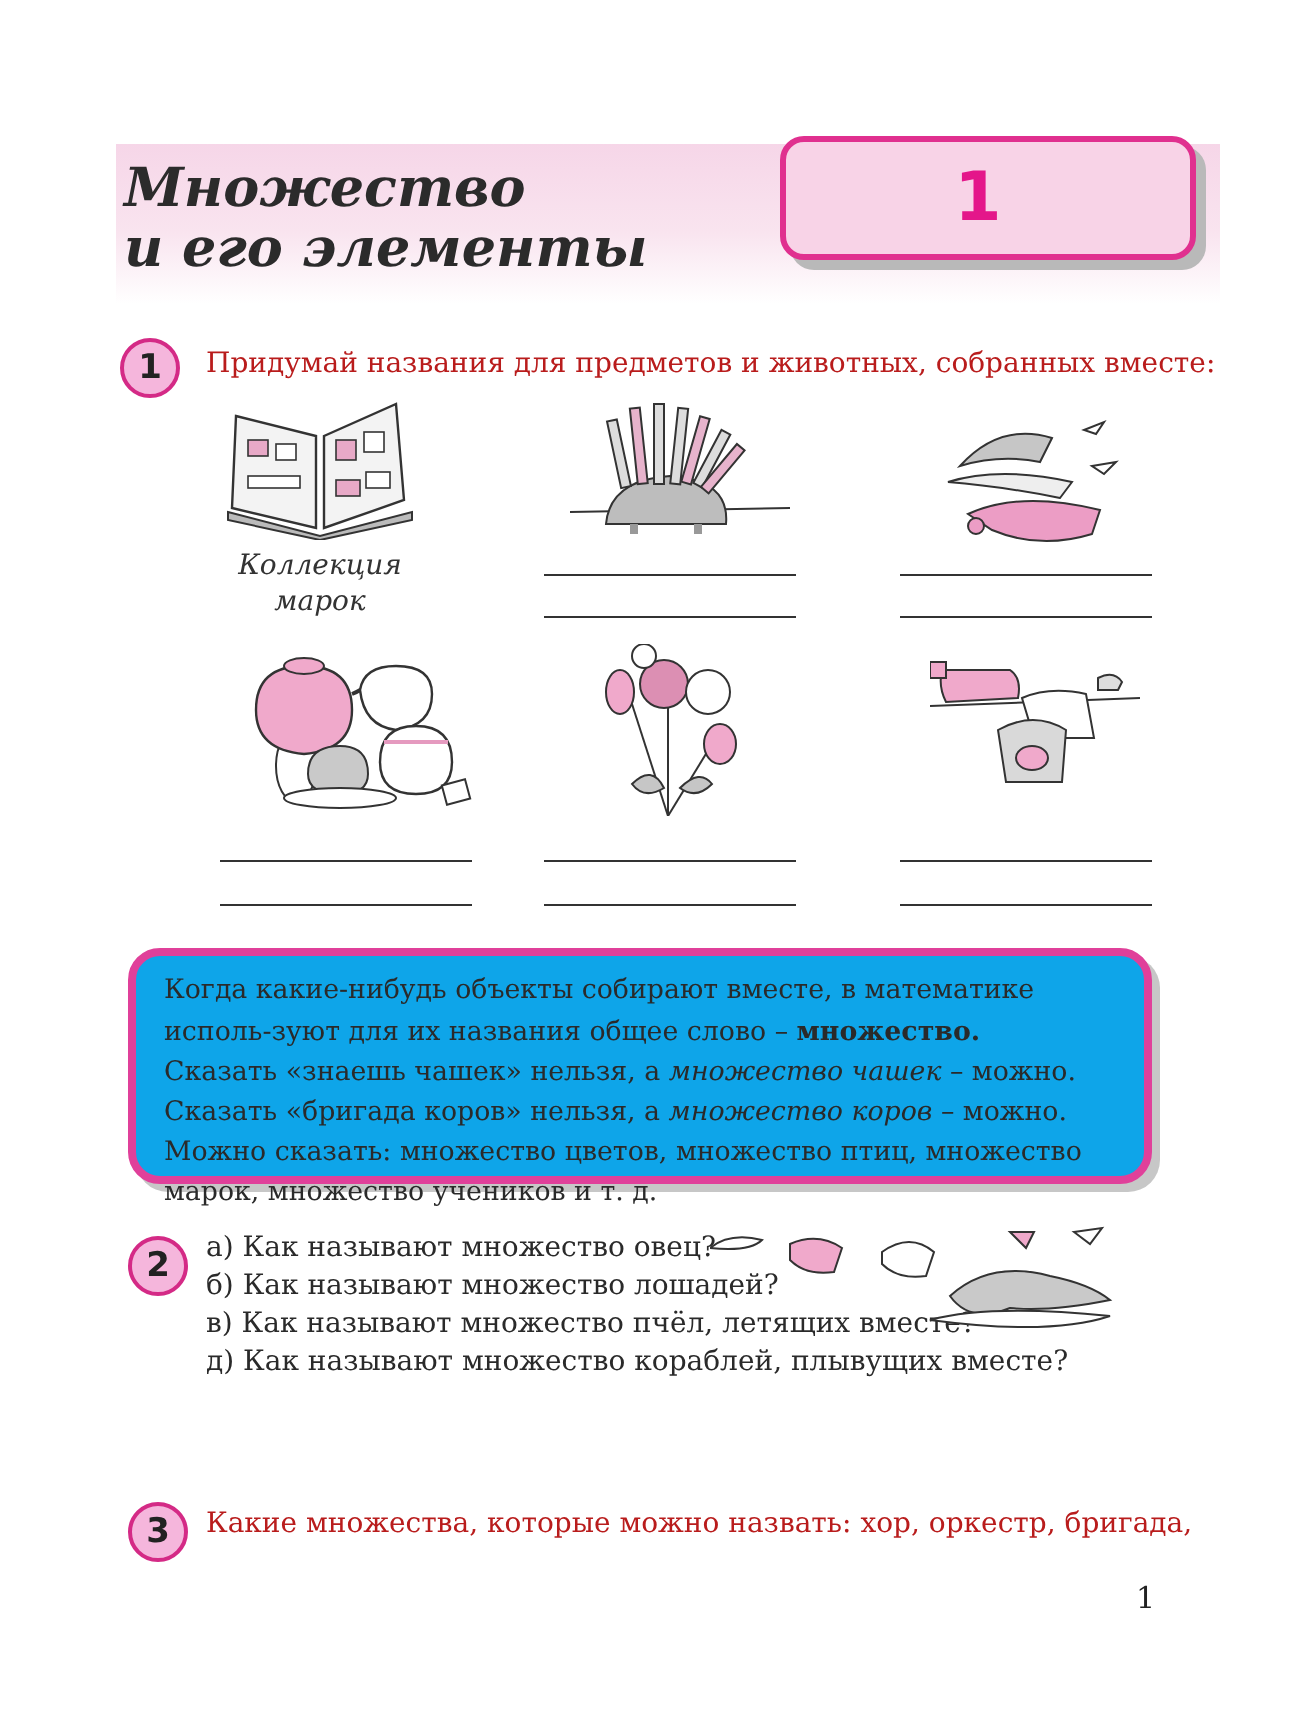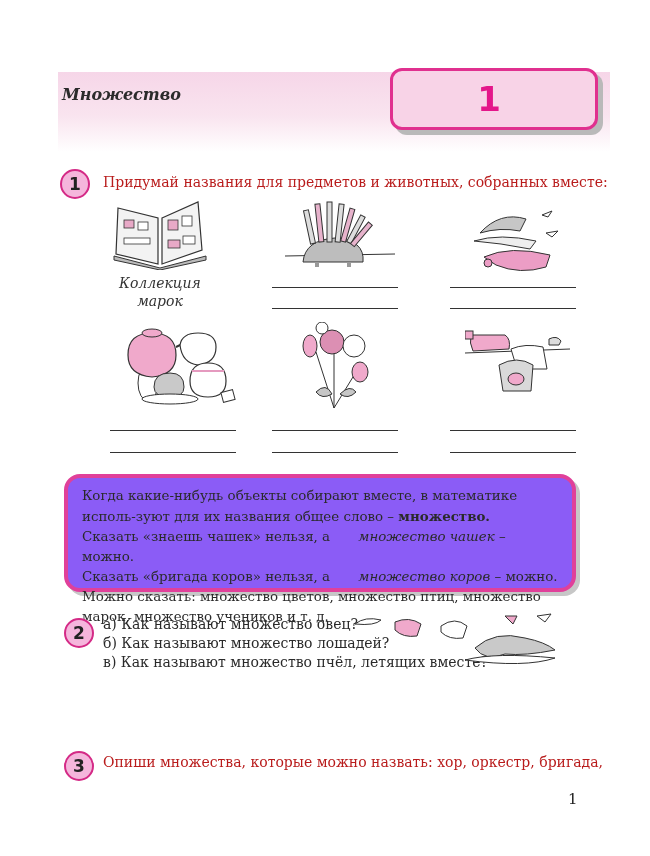--- a/index.html
+++ b/index.html
@@ -10,21 +10,21 @@
   .header-band {
     position: absolute; left: 58px; top: 72px; width: 552px; height: 80px;
     background: linear-gradient(to bottom, #f6d6e8 0%, #f9e4ef 55%, #ffffff 100%);
   }
   .header-band::after {
     content: ""; position: absolute; right: 0; top: 0; width: 140px; height: 100%;
     background: linear-gradient(to right, rgba(255,255,255,0), rgba(255,255,255,0.0));
   }
   .title {
     position: absolute; left: 62px; top: 80px; font-family: "DejaVu Serif", serif;
-    font-style: italic; font-weight: bold; font-size: 16px; line-height: 30px; color: #2b2b2b;
+    font-style: italic; font-weight: bold; font-size: 27px; line-height: 30px; color: #2b2b2b;
   }
   .lesson-box {
     position: absolute; left: 390px; top: 68px; width: 202px; height: 56px;
     border: 3px solid #e0308f; border-radius: 12px; background: #f8d3e7;
     box-shadow: 5px 5px 0 #b9b9b9;
     display: flex; align-items: center; justify-content: center;
     font-family: "DejaVu Sans", sans-serif; font-size: 34px; color: #e4168a;
   }
   .lesson-box .num { font-weight: bold; margin-right: 10px; }
   .badge {
@@ -34,38 +34,39 @@
     font-family: "DejaVu Sans", sans-serif; font-weight: bold; font-size: 17px; color: #222;
   }
   .task-text { position: absolute; font-size: 14px; line-height: 20px; color: #b91c1c; }
   .pic { position: absolute; }
   .line { position: absolute; height: 0; border-top: 1.5px solid #333; }
   .caption {
     position: absolute; font-style: italic; font-size: 14px; line-height: 18px; text-align: center; color: #333;
   }
   .rule-box {
     position: absolute; left: 64px; top: 474px; width: 512px; height: 118px;
-    border: 4px solid #e0409a; border-radius: 16px; background: #8b5cf6;
+    border: 4px solid #e0409a; border-radius: 16px; background: #0ea5e9;
     box-shadow: 4px 4px 0 #c7c7c7;
     padding: 8px 14px; box-sizing: border-box;
     font-size: 13.4px; line-height: 20px; color: #2a2a2a;
   }
   .rule-box p { margin: 0; }
   .rule-box .b { font-weight: bold; }
-  .rule-box .i { font-style: italic; margin-left: 24px; }
+  .rule-box .i { font-style: italic; }
   .q-list { position: absolute; left: 103px; top: 615px; font-size: 14px; line-height: 19px; color: #2a2a2a; }
   .q-list div { white-space: nowrap; }
   .page-num { position: absolute; left: 568px; top: 790px; font-size: 15px; color: #222; }
 </style>
 </head>
 <body>
 
 <div class="header-band"></div>
 <div class="title">
   <div>Множество</div>
+  <div>и его элементы</div>
 </div>
 <div class="lesson-box">
   <span class="num">1</span>
 </div>
 
 <div class="badge" style="left:60px; top:169px;">1</div>
 <div class="task-text" style="left:103px; top:172px;">Придумай названия для предметов и животных, собранных вместе:</div>
 
 <svg class="pic" style="left:110px; top:198px;" width="100" height="72" viewBox="0 0 100 72">
   <polygon points="4,58 50,70 96,58 96,62 50,72 4,62" fill="#bbb" stroke="#333" stroke-width="1"></polygon>
@@ -165,31 +166,32 @@
   <p><span>Сказать «знаешь чашек» нельзя, а </span><span class="i">множество чашек</span><span> – можно.</span></p>
   <p><span>Сказать «бригада коров» нельзя, а </span><span class="i">множество коров</span><span> – можно.</span></p>
   <p>Можно сказать: множество цветов, множество птиц, множество марок, множество учеников  и т. д.</p>
 </div>
 
 <div class="badge" style="left:64px; top:618px;">2</div>
 <div class="q-list">
   <div>а) Как называют множество овец?</div>
   <div>б) Как называют множество лошадей?</div>
   <div>в) Как называют множество пчёл, летящих вместе?</div>
+  <div>д) Как называют множество кораблей, плывущих вместе?</div>
 </div>
 <svg class="pic" style="left:355px; top:612px;" width="220" height="58" viewBox="0 0 220 58">
   <g stroke="#333" stroke-width="1">
     <path d="M0,12 Q10,4 26,8 Q20,14 0,12 Z" fill="#fff"></path>
     <path d="M40,10 Q54,4 66,12 L62,24 Q48,26 40,18 Z" fill="#f0a9cb"></path>
     <path d="M86,14 Q100,4 112,14 L108,26 Q94,28 86,20 Z" fill="#fff"></path>
     <path d="M150,4 l12,0 l-4,8 Z" fill="#f0a9cb"></path>
     <path d="M182,4 l14,-2 l-6,8 Z" fill="#fff"></path>
     <path d="M120,36 Q140,18 170,26 Q190,30 200,38 Q170,44 150,42 Q130,50 120,36 Z" fill="#c9c9c9"></path>
     <path d="M110,48 Q140,40 200,46 Q170,56 110,48 Z" fill="#fff"></path>
   </g>
 </svg>
 
 <div class="badge" style="left:64px; top:751px;">3</div>
 <div class="task-text" style="left:103px; top:752px;">
-  <div>Опиши множества, которые можно назвать: хор, оркестр, бригада,</div>
+  <div>Какие множества, которые можно назвать: хор, оркестр, бригада,</div>
 </div>
 
 <div class="page-num">1</div>
 
 </body></html>

